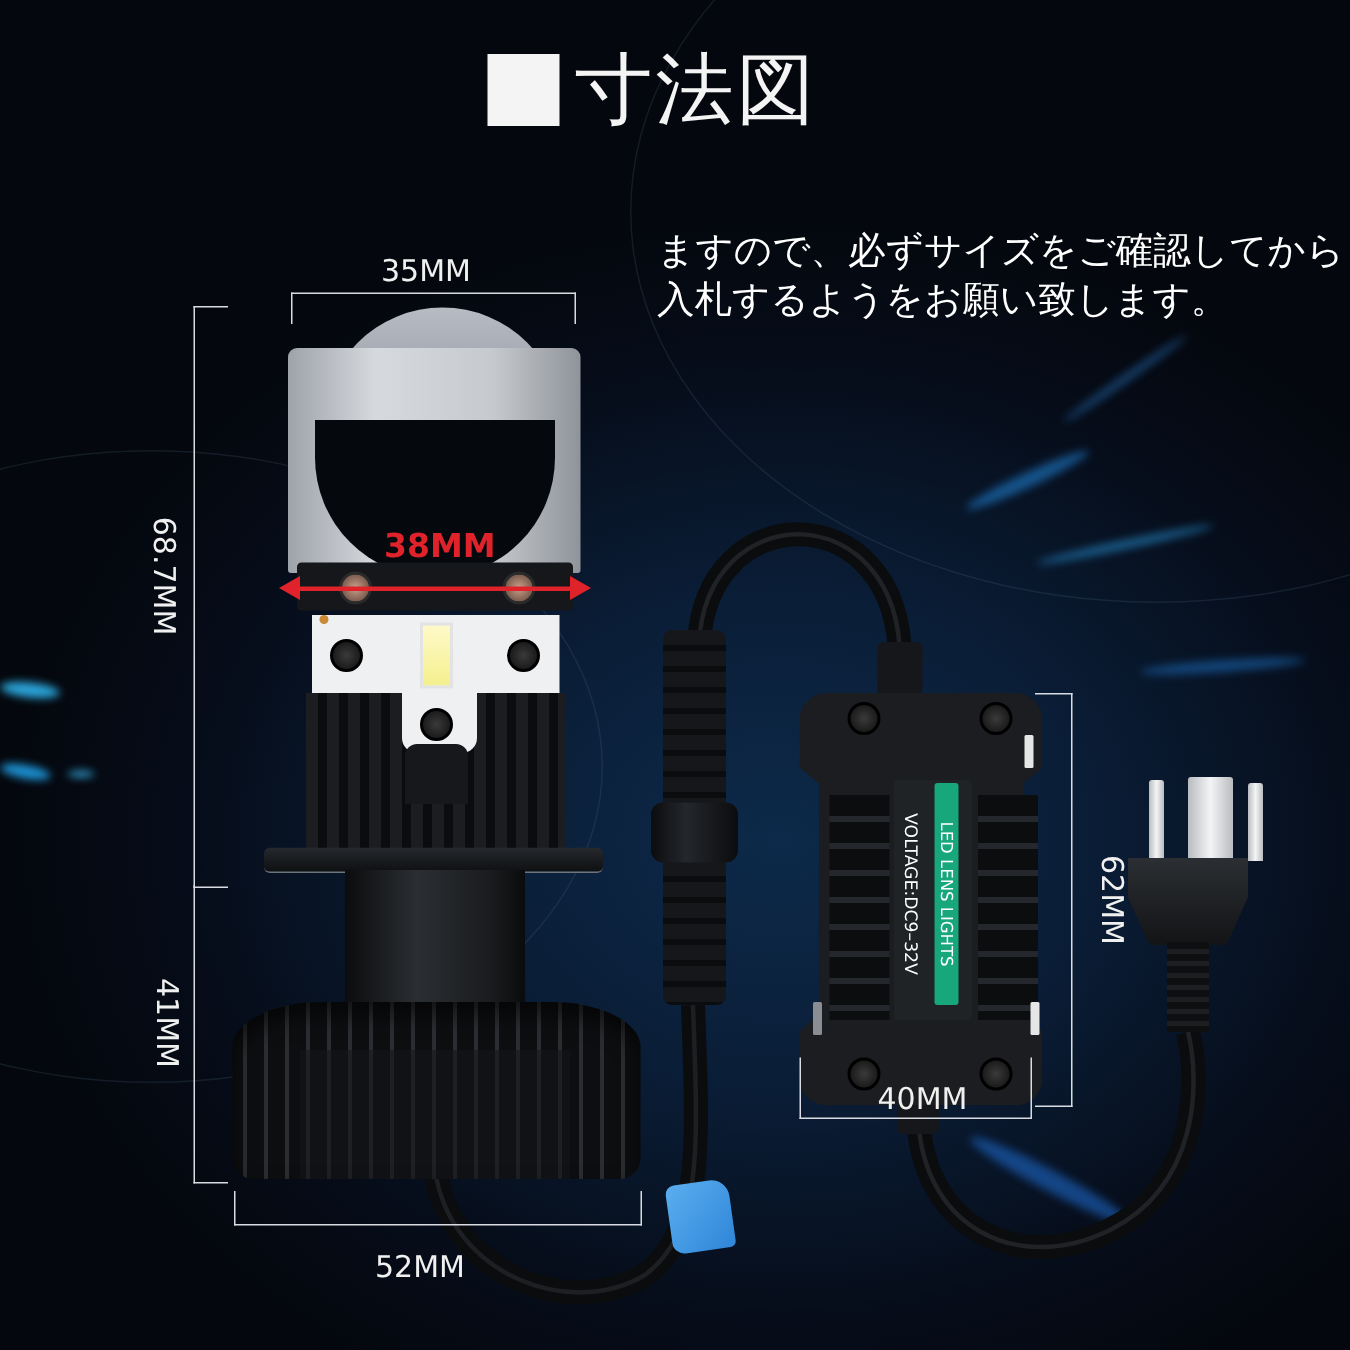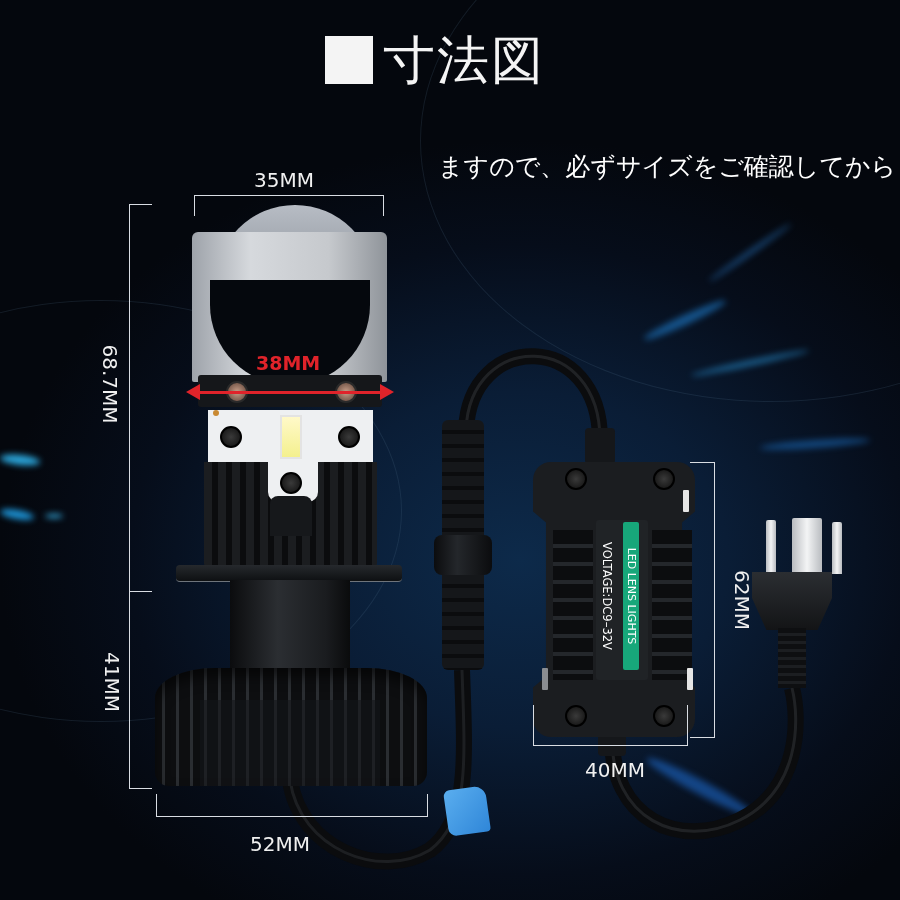--- a/index.html
+++ b/index.html
@@ -37,21 +37,21 @@
   .note {
     position:absolute; left:438px; top:150px; width:440px;
     font-size:25px; line-height:33px; color:#fff;
   }
   .note div { white-space:nowrap; }
 
   
   .dim { position:absolute; border-color:#d9dde3; border-style:solid; border-width:0; }
   .dim-label { position:absolute; font-size:20px; color:#f0f0f0; white-space:nowrap; }
   .vert-label { transform-origin:center; transform:rotate(90deg); }
-  .red-label { position:absolute; font-size:19px; font-weight:bold; color:#e0232a; }
+  .red-label { position:absolute; font-size:22px; font-weight:bold; color:#e0232a; }
   .red-line { position:absolute; height:3px; background:#e0232a; }
   .arrow-l, .arrow-r { position:absolute; width:0; height:0; border-top:8px solid transparent; border-bottom:8px solid transparent; }
   .arrow-l { border-right:14px solid #e0232a; }
   .arrow-r { border-left:14px solid #e0232a; }
 
   
   .lens-dome { position:absolute; left:215px; top:205px; width:160px; height:80px; border-radius:80px 80px 0 0; background:linear-gradient(#b7bcc4,#8d939b); }
   .bracket { position:absolute; left:192px; top:232px; width:195px; height:150px; background:linear-gradient(90deg,#9ea3aa,#d6d9dd 30%,#c6c9cd 70%,#8f949a); border-radius:6px 6px 2px 2px; }
   .bracket-window { position:absolute; left:210px; top:280px; width:160px; height:105px; background:#05080d; border-radius:0 0 80px 80px; }
   .mount-bar { position:absolute; left:198px; top:375px; width:184px; height:32px; background:#15171a; border-radius:3px; }
@@ -113,20 +113,21 @@
   <div class="streak s8"></div>
   <div class="streak s9"></div>
 
   <div class="title">
     <div class="title-square"></div>
     <span class="title-text">寸法図</span>
   </div>
 
   <div class="note">
     <div>ますので、必ずサイズをご確認してから</div>
+    <div>入札するようをお願い致します。</div>
   </div>
 
   <svg class="cables" viewBox="0 0 900 900">
 
     <path d="M290 780 C 300 850, 380 880, 430 850 C 470 820, 465 760, 462 670" stroke="#0b0c0e" stroke-width="16" fill="none"></path>
     <path d="M290 780 C 300 850, 380 880, 430 850 C 470 820, 465 760, 462 670" stroke="#2a2d31" stroke-width="3" fill="none" opacity=".6"></path>
 
     <path d="M466 430 C 470 330, 600 330, 600 440" stroke="#0b0c0e" stroke-width="16" fill="none"></path>
     <path d="M466 430 C 470 330, 600 330, 600 440" stroke="#2f3236" stroke-width="3" fill="none" opacity=".6"></path>
 
@@ -189,21 +190,21 @@
   <div class="screw dark" style="left:653px;top:468px;"></div>
   <div class="screw dark" style="left:565px;top:705px;"></div>
   <div class="screw dark" style="left:653px;top:705px;"></div>
   <div class="slot" style="left:683px;top:490px;"></div>
   <div class="slot" style="left:542px;top:668px;background:#8a8d91;"></div>
   <div class="slot" style="left:687px;top:668px;"></div>
 
   <div class="dim" style="left:690px;top:462px;width:24px;height:274px;border-top-width:1px;border-right-width:1px;border-bottom-width:1px;"></div>
   <div class="dim-label vert-label" style="left:712px;top:588px;">62MM</div>
   <div class="dim" style="left:533px;top:705px;width:153px;height:40px;border-left-width:1px;border-bottom-width:1px;border-right-width:1px;"></div>
-  <div class="dim-label" style="left:585px;top:758px;">40MM</div>
+  <div class="dim-label" style="left:585px;top:720px;">40MM</div>
 
   <div class="pin" style="left:766px;top:520px;width:10px;height:54px;"></div>
   <div class="pin" style="left:792px;top:518px;width:30px;height:56px;"></div>
   <div class="pin" style="left:832px;top:522px;width:10px;height:52px;"></div>
   <div class="plug-body"></div>
   <div class="plug-tail"></div>
 
   <div class="tape"></div>
 </div>
 

